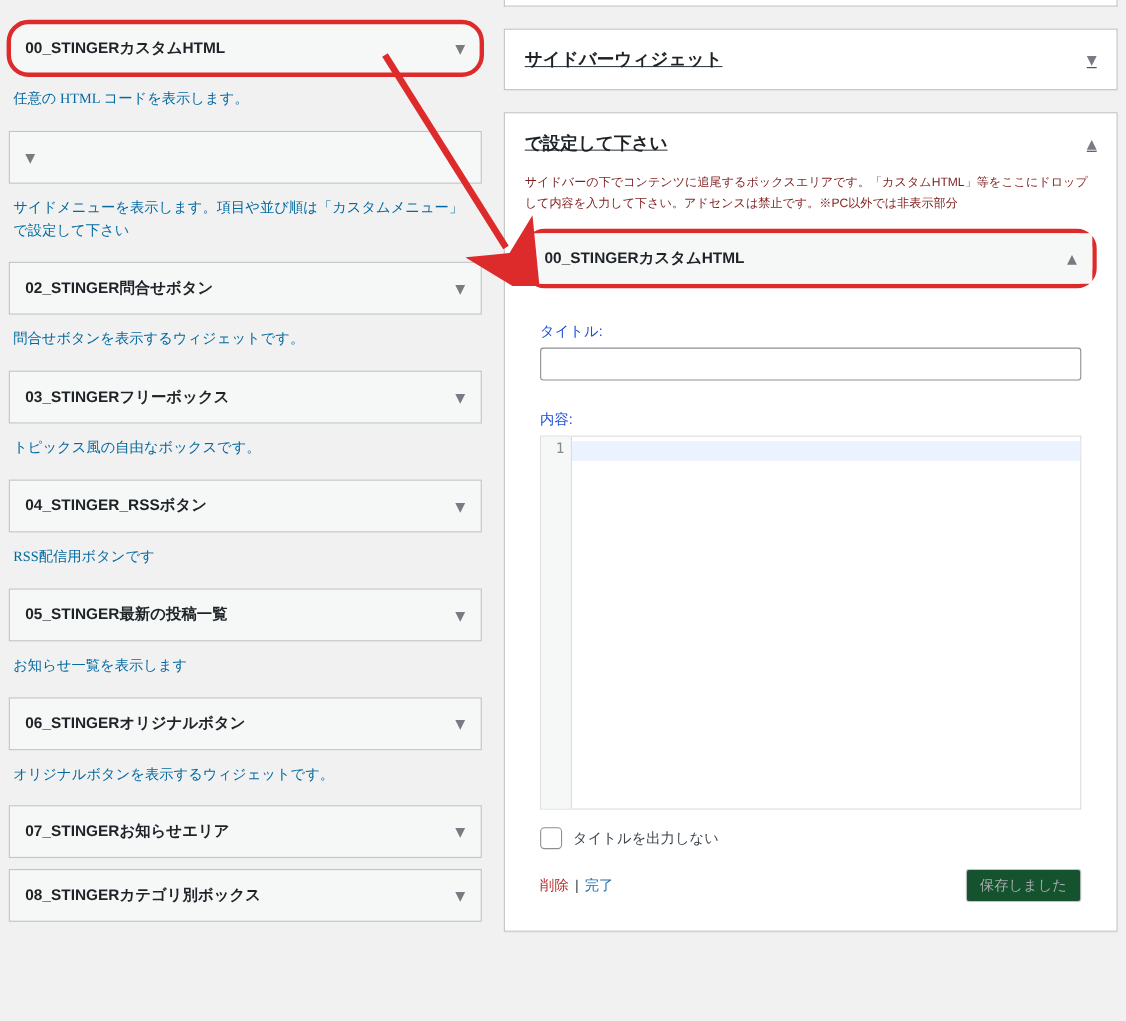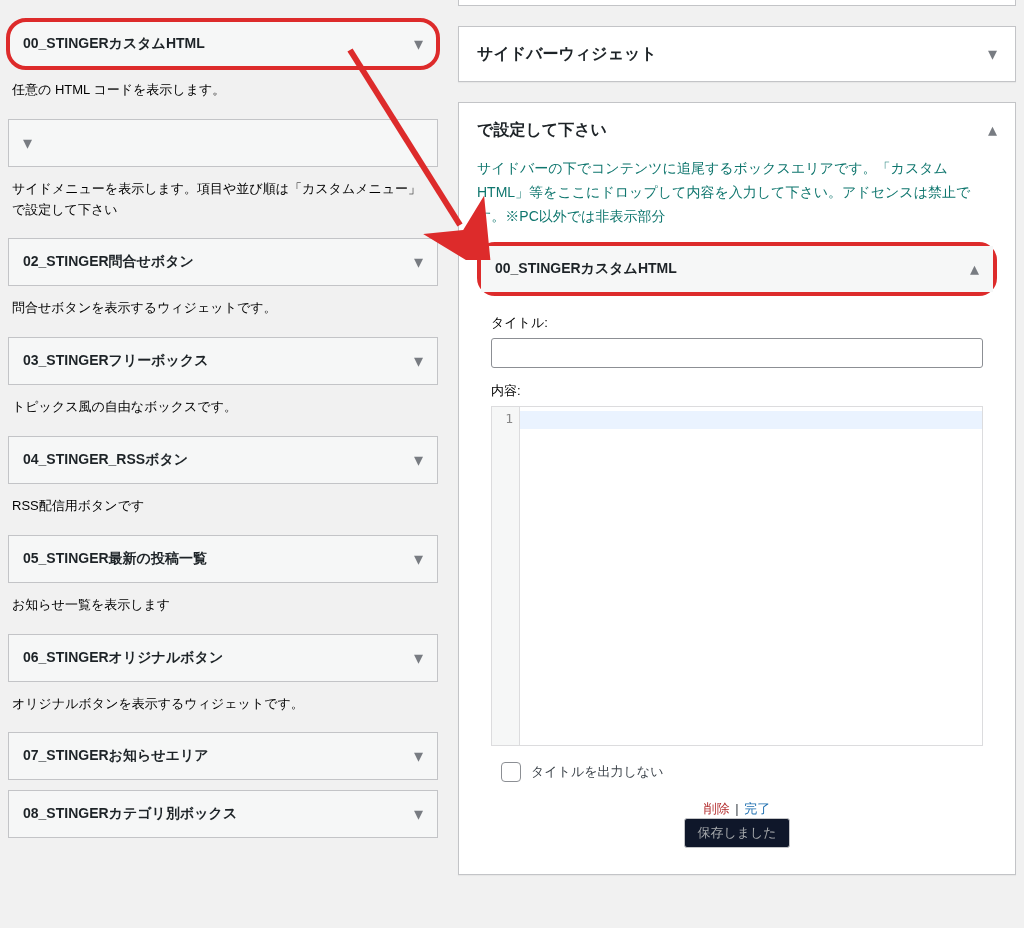--- a/index.html
+++ b/index.html
@@ -33,24 +33,25 @@
   .widget-item h3 {
     font-size: 14px;
     font-weight: 600;
     color: #1d2327;
   }
   .chevron {
     color: #787c82;
     font-size: 18px;
   }
   .widget-desc {
-    color: #000000;
+    color: #0369a1;
     font-size: 13px;
     margin: 12px 4px 18px 4px;
     line-height: 1.6;
+    font-family: Liberation Serif, serif;
   }
 
   .highlight-red {
     outline: 4px solid #dd2b2b;
     outline-offset: -2px;
     border-radius: 18px;
   }
   .highlight-red-inner {
     border: 4px solid #dd2b2b;
     border-radius: 18px;
@@ -75,32 +76,33 @@
     border: 1px solid #c3c4c7;
     border-top: none;
     margin-bottom: 20px;
   }
   .panel-header {
     padding: 16px 18px;
     display: flex;
     justify-content: space-between;
     align-items: center;
     cursor: pointer;
+    text-decoration: underline;
   }
   .panel-header h2 {
     font-size: 16px;
     font-weight: 700;
     color: #1d2327;
   }
   .panel-body {
     padding: 0 18px 18px 18px;
   }
   .panel-desc {
-    color: #0f766e;
-    font-size: 14px;
+    color: #7f1d1d;
+    font-size: 11px;
     line-height: 1.7;
     margin-bottom: 14px;
   }
 
   .widget-header {
     background: #f6f7f7;
     border: 1px solid #c3c4c7;
     display: flex;
     justify-content: space-between;
     align-items: center;
@@ -110,22 +112,23 @@
   .widget-header h3 {
     font-size: 14px;
     font-weight: 600;
     color: #1d2327;
   }
 
   .form-section { padding: 8px 14px 0 14px; }
   .form-label {
     display: block;
     font-size: 13px;
-    color: #000000;
+    color: #1d4ed8;
     margin-bottom: 6px;
+    margin-top: 12px;
   }
   .text-input {
     width: 100%;
     border: 1px solid #8c8f94;
     border-radius: 3px;
     padding: 6px 8px;
     font-size: 14px;
     background: #fff;
     margin-bottom: 14px;
   }
@@ -151,42 +154,41 @@
   .code-line {
     background: #eaf3ff;
     height: 18px;
     margin-top: 4px;
   }
 
   .checkbox-row {
     display: flex;
     align-items: center;
     gap: 10px;
-    margin: 16px 14px 8px 24px;
+    margin: 16px 14px 8px 14px;
   }
   .checkbox {
     width: 20px;
     height: 20px;
     border: 1.5px solid #8c8f94;
     border-radius: 4px;
     background: #fff;
   }
 
   .widget-actions {
     display: flex;
     justify-content: space-between;
     align-items: center;
     padding: 10px 14px 8px 14px;
-    flex-direction: column;
   }
   .link-red { color: #b32d2e; text-decoration: none; }
   .link-blue { color: #2271b1; text-decoration: none; }
   .sep { color: #3c434a; margin: 0 2px; }
   .save-btn {
-    background: #0f172a;
+    background: #14532d;
     border: 1px solid #c3c4c7;
     color: #a7aaad;
     padding: 5px 12px;
     border-radius: 3px;
     font-size: 13px;
   }
 
   
   .arrow {
     position: absolute;

